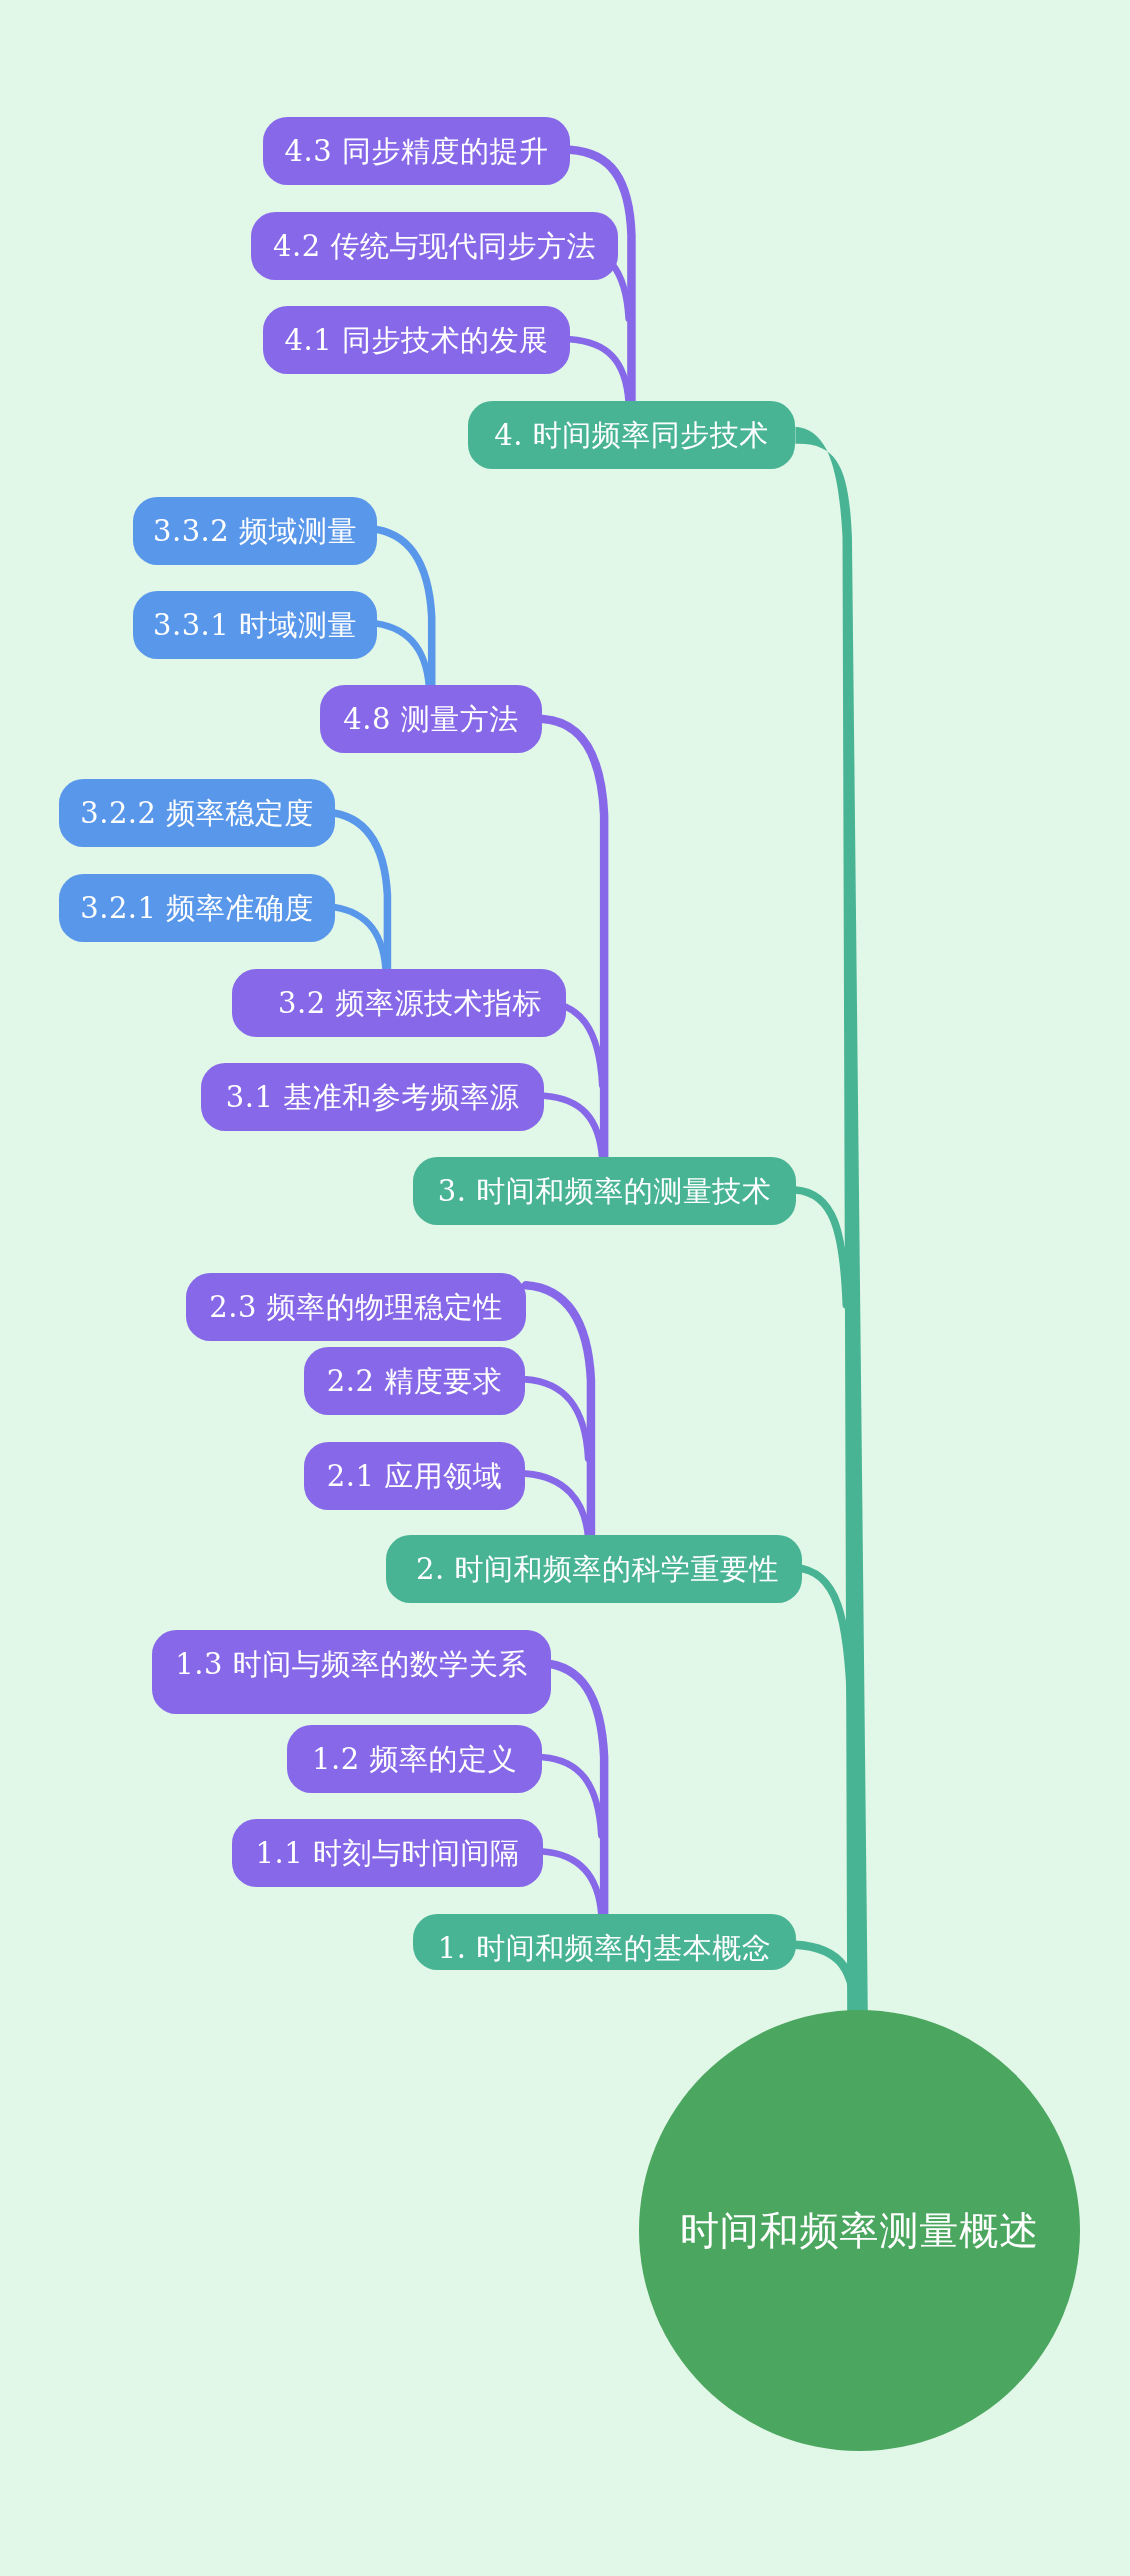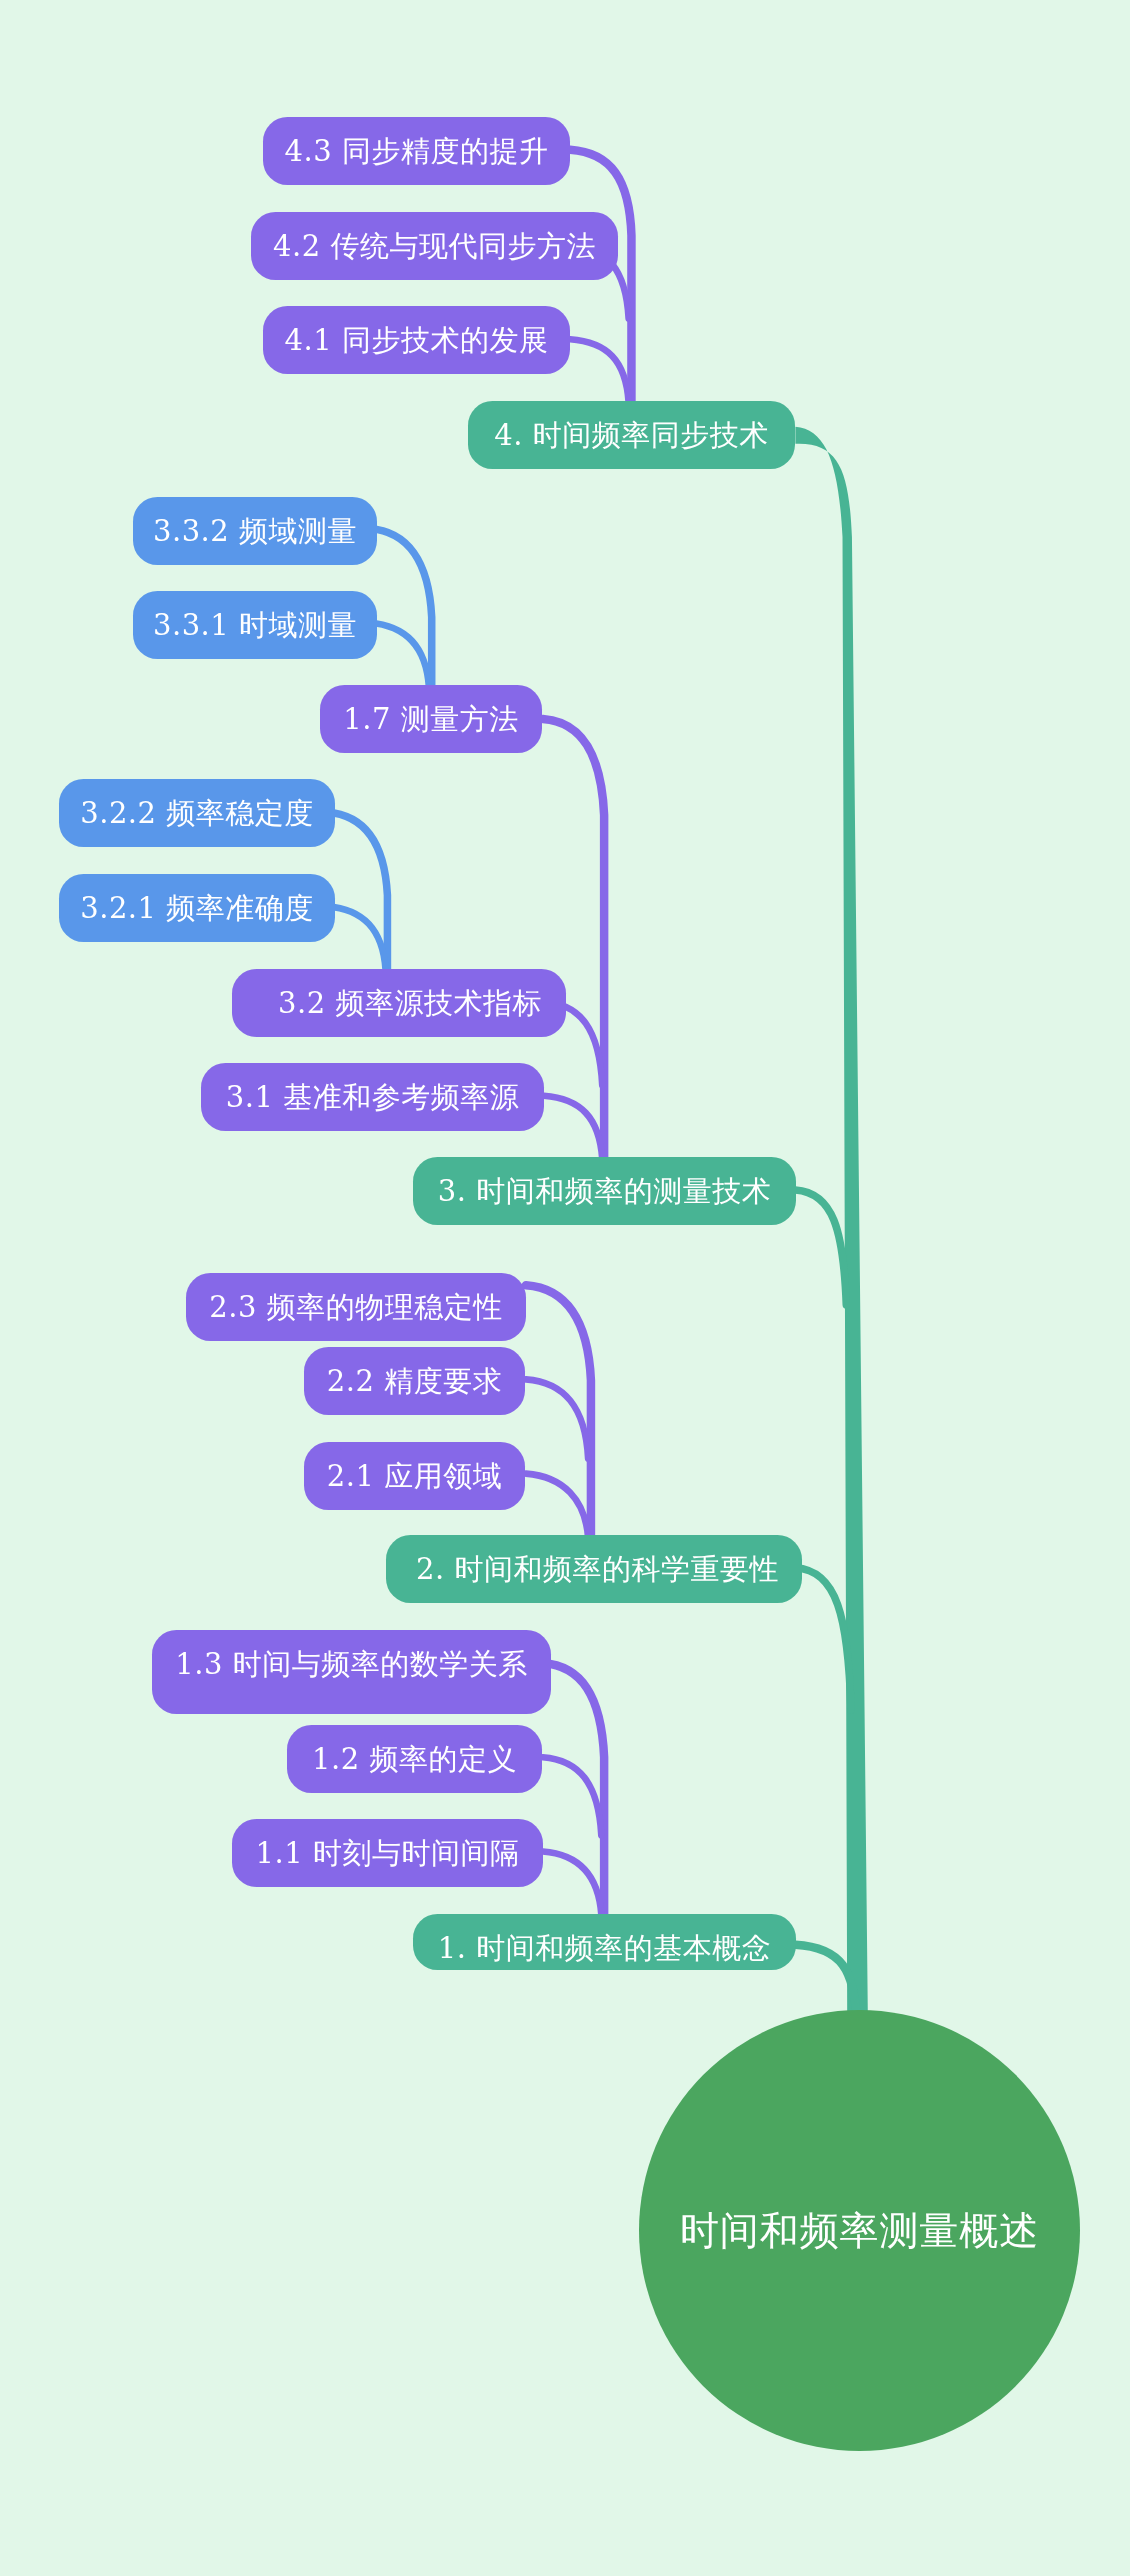--- a/index.html
+++ b/index.html
@@ -64,21 +64,21 @@
     <path class="stroke purple" d="M 576 1965 C 614 1968 635 1990 638 2032" stroke-width="7"></path>
   </svg>
 
   <div class="node purple" style="left:263px;top:117px;width:307px;height:68px;line-height:68px;">4.3 同步精度的提升</div>
   <div class="node purple" style="left:203px;top:212px;width:367px;height:68px;line-height:68px;margin-left:48px;">4.2 传统与现代同步方法</div>
   <div class="node purple" style="left:263px;top:306px;width:307px;height:68px;line-height:68px;">4.1 同步技术的发展</div>
   <div class="node teal" style="left:468px;top:401px;width:327px;height:68px;line-height:68px;">4. 时间频率同步技术</div>
 
   <div class="node blue" style="left:125px;top:497px;width:244px;height:68px;line-height:68px;">3.3.2 频域测量</div>
   <div class="node blue" style="left:125px;top:591px;width:244px;height:68px;line-height:68px;">3.3.1 时域测量</div>
-  <div class="node purple" style="left:320px;top:685px;width:222px;height:68px;line-height:68px;">1.7 测量方法</div>
+  <div class="node purple" style="left:320px;top:685px;width:222px;height:68px;line-height:68px;">4.8 测量方法</div>
   <div class="node blue" style="left:51px;top:779px;width:276px;height:68px;line-height:68px;">3.2.2 频率稳定度</div>
   <div class="node blue" style="left:51px;top:874px;width:276px;height:68px;line-height:68px;">3.2.1 频率准确度</div>
   <div class="node purple" style="left:232px;top:969px;width:312px;height:68px;line-height:68px;padding-left:22px;">3.2 频率源技术指标</div>
   <div class="node purple" style="left:201px;top:1063px;width:343px;height:68px;line-height:68px;">3.1 基准和参考频率源</div>
   <div class="node teal" style="left:413px;top:1157px;width:383px;height:68px;line-height:68px;">3. 时间和频率的测量技术</div>
 
   <div class="node purple" style="left:186px;top:1252px;width:340px;height:68px;line-height:68px;margin-top:21px;">2.3 频率的物理稳定性</div>
   <div class="node purple" style="left:304px;top:1347px;width:221px;height:68px;line-height:68px;">2.2 精度要求</div>
   <div class="node purple" style="left:304px;top:1442px;width:221px;height:68px;line-height:68px;">2.1 应用领域</div>
   <div class="node teal" style="left:386px;top:1535px;width:409px;height:68px;line-height:68px;padding-left:7px;">2. 时间和频率的科学重要性</div>

